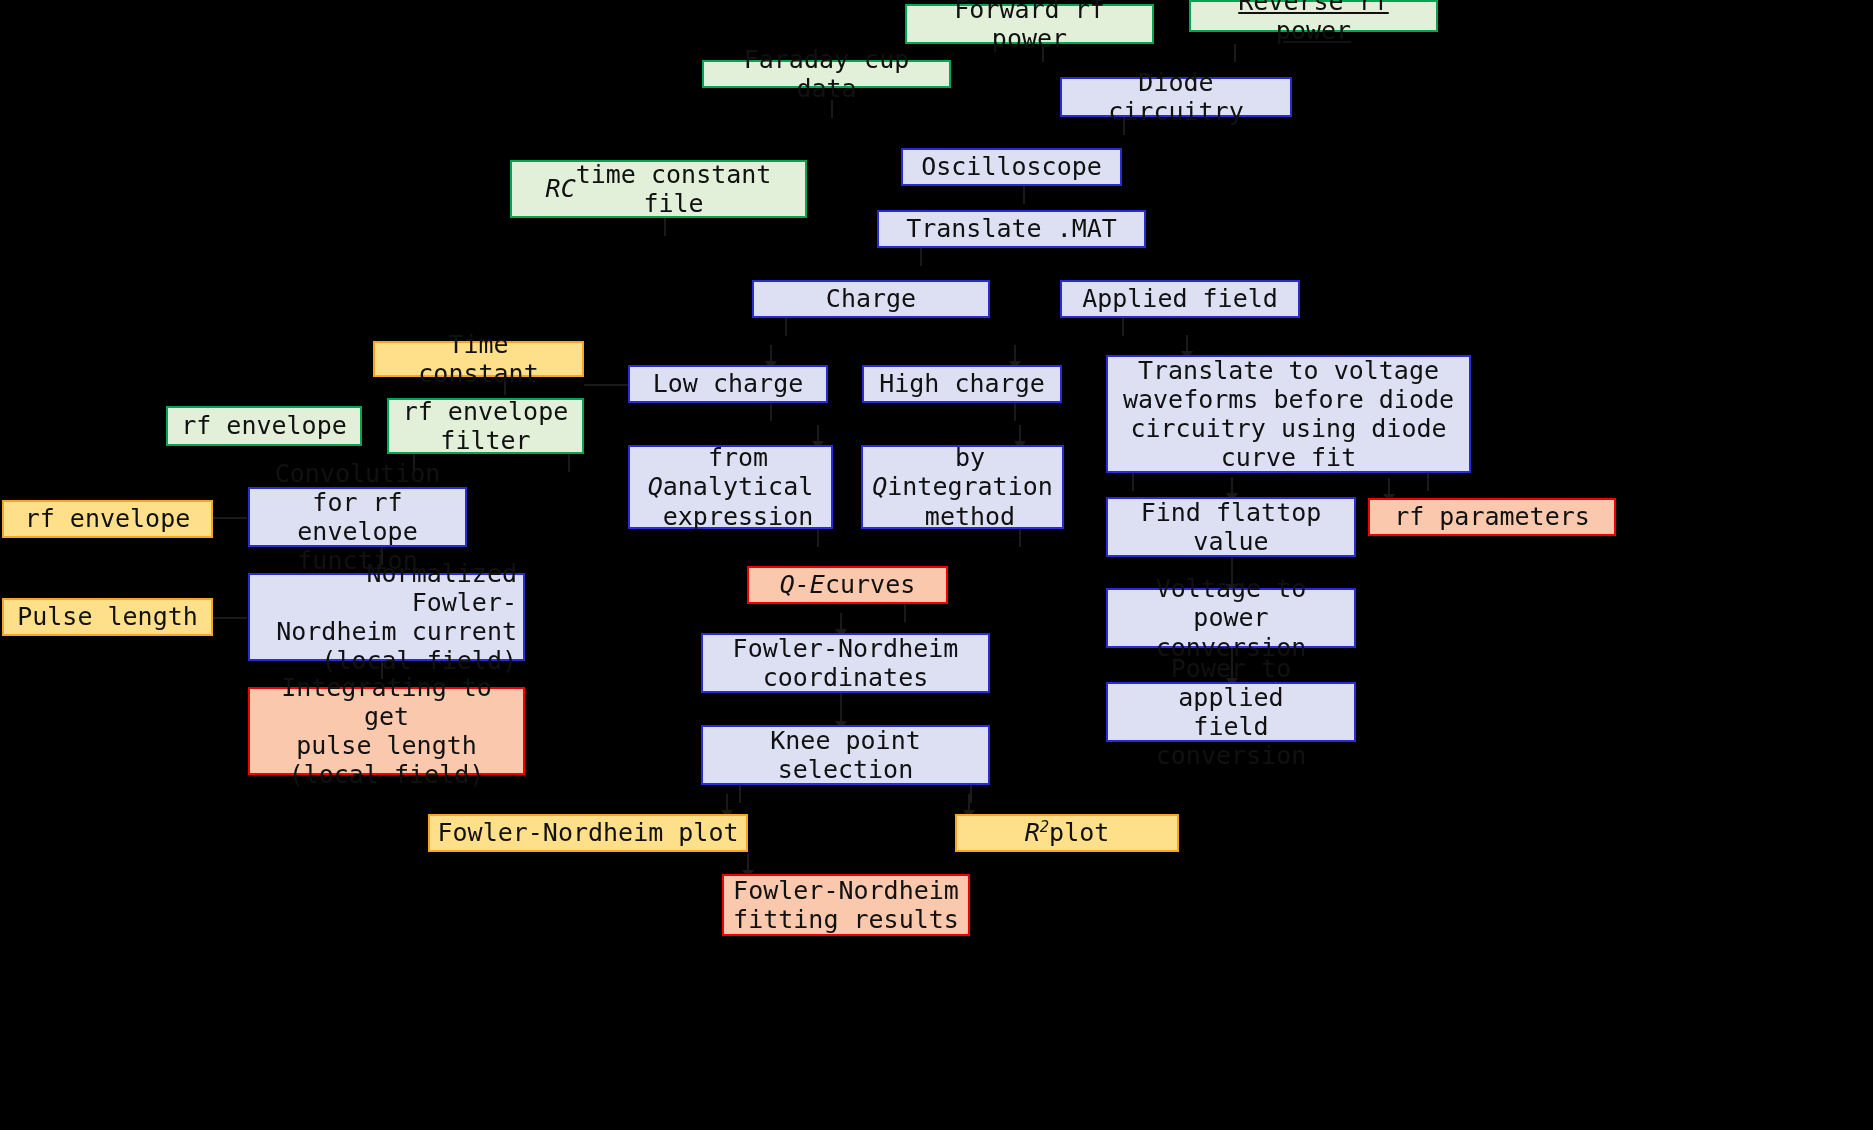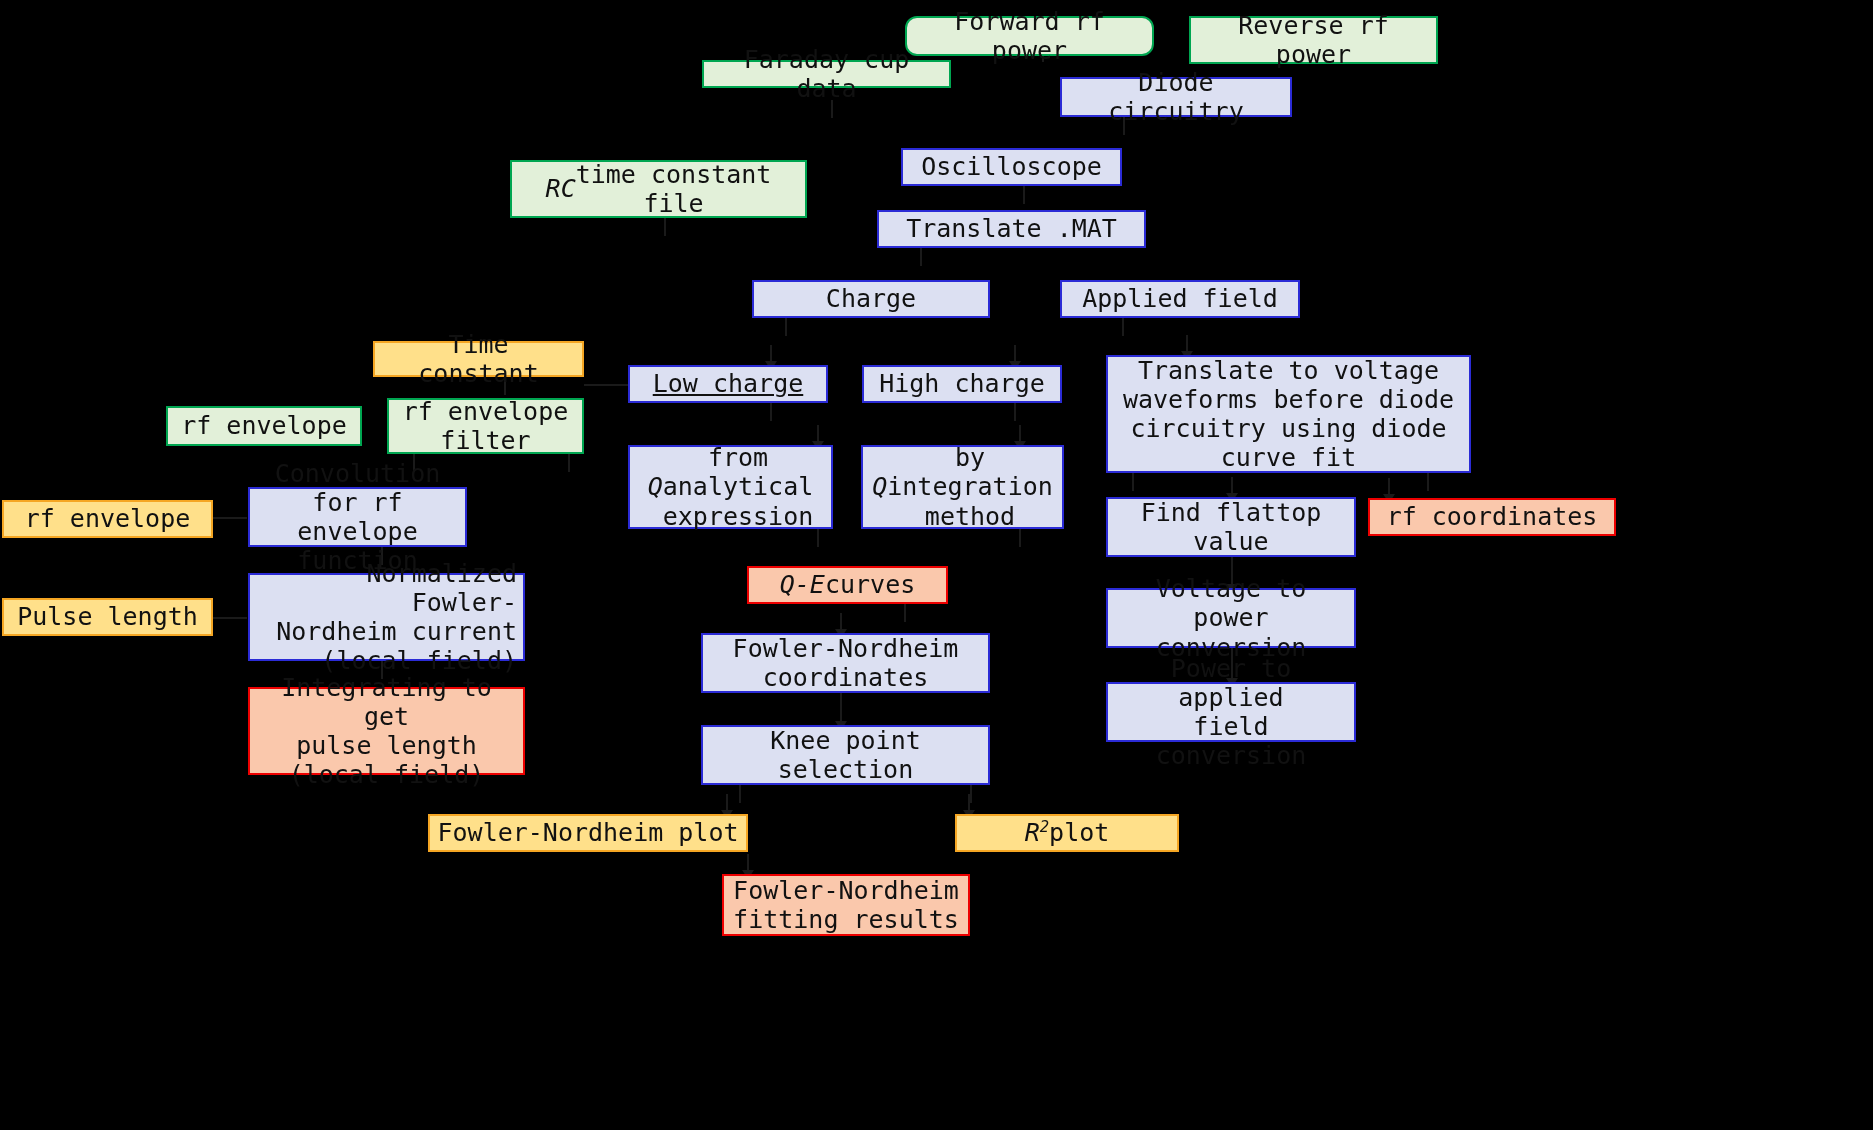--- a/index.html
+++ b/index.html
@@ -113,52 +113,52 @@
       <div class="stub vstub" style="left: 1388px; top: 478px; height: 20px;"></div>
       <div class="arrowhead" style="left: 1383px; top: 494px;"></div>
       <div class="stub vstub" style="left: 747px; top: 854px; height: 20px;"></div>
       <div class="arrowhead" style="left: 742px; top: 870px;"></div>
       <div class="stub hstub" style="left: 213px; top: 517px; width: 34px;"></div>
       <div class="stub hstub" style="left: 213px; top: 617px; width: 34px;"></div>
       <div class="stub hstub" style="left: 584px; top: 384px; width: 46px;"></div>
     </div>
 
   <div id="nodes">
-      <div class="node green" style="left: 905px; top: 16px; width: 249px; height: 40px; border-radius: 12px;">Forward rf power</div>
-      <div class="node green" style="left: 1189px; top: 16px; width: 249px; height: 48px;">Reverse rf power</div>
+      <div class="node green" style="left: 905px; top: 4px; width: 249px; height: 40px;">Forward rf power</div>
+      <div class="node green" style="left: 1189px; top: 0; width: 249px; height: 32px; text-decoration: underline;">Reverse rf power</div>
       <div class="node green" style="left: 702px; top: 60px; width: 249px; height: 28px;">Faraday cup data</div>
       <div class="node blue" style="left: 1060px; top: 77px; width: 232px; height: 40px;">Diode circuitry</div>
       <div class="node green" style="left: 510px; top: 160px; width: 297px; height: 58px;"><i>RC</i> time constant
 file</div>
       <div class="node blue" style="left: 901px; top: 148px; width: 221px; height: 38px;">Oscilloscope</div>
       <div class="node blue" style="left: 877px; top: 210px; width: 269px; height: 38px;">Translate .MAT</div>
       <div class="node blue" style="left: 752px; top: 280px; width: 238px; height: 38px;">Charge</div>
       <div class="node blue" style="left: 1060px; top: 280px; width: 240px; height: 38px;">Applied field</div>
       <div class="node yellow" style="left: 373px; top: 341px; width: 211px; height: 36px;">Time constant</div>
-      <div class="node blue" style="left: 628px; top: 365px; width: 200px; height: 38px; text-decoration: underline;">Low charge</div>
+      <div class="node blue" style="left: 628px; top: 365px; width: 200px; height: 38px;">Low charge</div>
       <div class="node blue" style="left: 862px; top: 365px; width: 200px; height: 38px;">High charge</div>
       <div class="node blue" style="left: 1106px; top: 355px; width: 365px; height: 118px;">Translate to voltage
 waveforms before diode
 circuitry using diode
 curve fit</div>
       <div class="node green" style="left: 166px; top: 406px; width: 196px; height: 40px;">rf envelope</div>
       <div class="node green" style="left: 387px; top: 398px; width: 197px; height: 56px;">rf envelope
 filter</div>
       <div class="node blue" style="left: 628px; top: 445px; width: 205px; height: 84px;"><i>Q</i> from
 analytical
 expression</div>
       <div class="node blue" style="left: 861px; top: 445px; width: 203px; height: 84px;"><i>Q</i> by
 integration
 method</div>
       <div class="node yellow" style="left: 2px; top: 500px; width: 211px; height: 38px;">rf envelope</div>
       <div class="node blue" style="left: 248px; top: 487px; width: 219px; height: 60px;">Convolution for rf
 envelope function</div>
       <div class="node blue" style="left: 1106px; top: 497px; width: 250px; height: 60px;">Find flattop
 value</div>
-      <div class="node salmon" style="left: 1368px; top: 498px; width: 248px; height: 38px;">rf coordinates</div>
+      <div class="node salmon" style="left: 1368px; top: 498px; width: 248px; height: 38px;">rf parameters</div>
       <div class="node blue" style="left: 248px; top: 573px; width: 277px; height: 88px; text-align: right;">Normalized Fowler-
 Nordheim current
 (local field)</div>
       <div class="node salmon" style="left: 747px; top: 566px; width: 201px; height: 38px;"><i>Q-E</i> curves</div>
       <div class="node blue" style="left: 1106px; top: 588px; width: 250px; height: 60px;">Voltage to power
 conversion</div>
       <div class="node yellow" style="left: 2px; top: 598px; width: 211px; height: 38px;">Pulse length</div>
       <div class="node blue" style="left: 701px; top: 633px; width: 289px; height: 60px;">Fowler-Nordheim
 coordinates</div>
       <div class="node blue" style="left: 1106px; top: 682px; width: 250px; height: 60px;">Power to applied

